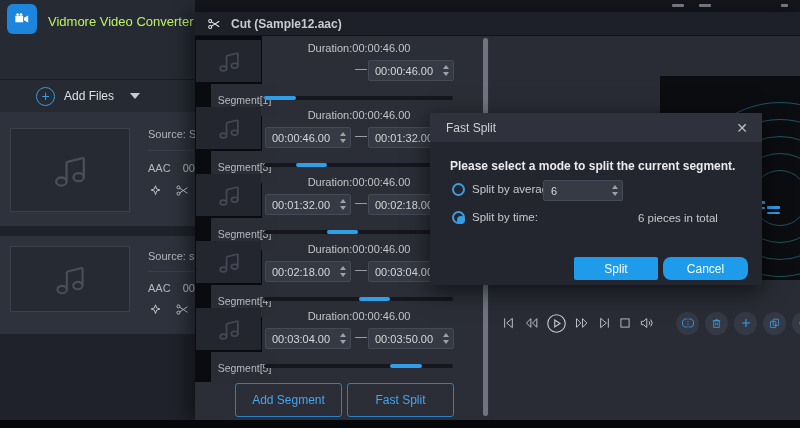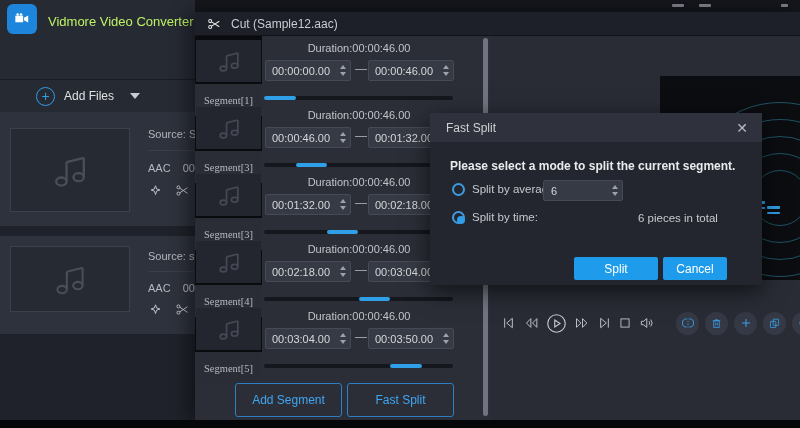--- a/index.html
+++ b/index.html
@@ -25,26 +25,26 @@
   .file-meta{position:absolute;left:148px;right:0;}
   .file-source{font-size:11px;color:#b5b7bc;white-space:nowrap;overflow:hidden;}
   .file-div{height:1px;background:#3b3e48;width:46px;}
   .file-fmt{font-size:11px;color:#b5b7bc;white-space:nowrap;display:flex;align-items:center;gap:6px;}
   .pipe{width:1px;height:11px;background:#4a4e58;display:inline-block;}
   .file-icons{display:flex;gap:12px;align-items:center;color:#c6c8cd;}
 
   
   #cut-dialog{left:195px;top:12px;width:605px;height:408px;background:#2b2e37;box-shadow:-8px 0 16px rgba(0,0,0,.4);}
   #cut-titlebar{position:absolute;left:0;top:0;width:605px;height:24px;background:#1d2028;border-bottom:1px solid #121318;display:flex;align-items:center;}
-  #cut-title{margin-left:10px;font-size:12px;color:#c9cbd0;}
+  #cut-title{margin-left:10px;font-size:12px;color:#c9cbd0;font-weight:bold;}
   .scissors{color:#e8e9eb;margin-left:12px;display:flex;}
   #thumb-col{position:absolute;left:0;top:24px;width:67px;height:346px;background:#0a0b0f;}
   .seg-row{position:absolute;left:0;width:293px;height:67px;}
   .seg-thumb{position:absolute;left:1px;top:0;width:65px;height:42px;background:#23262f;display:flex;align-items:center;justify-content:center;}
-  .seg-label{position:absolute;left:0;top:44px;width:67px;height:32px;background:#2a2d36;color:#b6b8be;font-size:10.5px;display:flex;align-items:center;justify-content:center;font-family:Liberation Serif, serif;}
+  .seg-label{position:absolute;left:16px;top:44px;width:67px;height:32px;background:#2a2d36;color:#b6b8be;font-size:10.5px;display:flex;align-items:center;justify-content:center;}
   .seg-duration{position:absolute;left:69px;top:2px;width:190px;text-align:center;font-size:11px;color:#c2c4c9;}
   .time-input{position:absolute;top:20px;width:86px;height:21px;background:#363a44;border:1px solid #454a56;border-radius:2px;display:flex;align-items:center;font-size:11px;color:#d6d7da;}
   .time-input .tval{margin-left:6px;white-space:nowrap;}
   .t-start{left:70px;} .t-end{left:173px;}
   .dash{position:absolute;left:158px;top:22px;width:16px;text-align:center;color:#a9abb1;font-size:12px;}
   .spin{display:flex;flex-direction:column;gap:3px;margin-left:auto;margin-right:4px;cursor:pointer;}
   .spin i{display:block;width:0;height:0;border-left:3.5px solid transparent;border-right:3.5px solid transparent;}
   .spin .up{border-bottom:4px solid #9ea1a8;}
   .spin .dn{border-top:4px solid #9ea1a8;}
   .seg-slider{position:absolute;left:69px;top:56px;width:189px;height:4px;background:#15171d;border-radius:2px;}
@@ -74,21 +74,21 @@
   .fs-opt{position:absolute;left:0;width:332px;height:21px;}
   #fs-opt-0{top:67px;} #fs-opt-1{top:95px;}
   .radio{position:absolute;left:22px;top:3px;width:13px;height:13px;border:2px solid #3f9be0;border-radius:50%;cursor:pointer;}
   .radio.on::after{content:"";position:absolute;left:2.5px;top:2.5px;width:8px;height:8px;border-radius:50%;background:#2f9fe8;}
   .fs-opt-label{position:absolute;left:42px;top:3px;font-size:11.5px;color:#c7c9ce;}
   .fs-input{position:absolute;left:113px;top:0;width:80px;height:21px;background:#363a44;border:1px solid #454a56;border-radius:2px;display:flex;align-items:center;font-size:11px;color:#d6d7da;}
   .fs-input .tval{margin-left:7px;}
   .fs-suffix{position:absolute;left:202px;top:4px;font-size:11.5px;color:#c7c9ce;white-space:nowrap;margin-left:6px;}
   .fs-btn{position:absolute;top:144px;height:23px;background:#1e9ceb;border:none;border-radius:2px;color:#fff;font-size:12px;cursor:pointer;}
   #fs-split-btn{left:144px;width:84px;}
-  #fs-cancel-btn{left:233px;width:64px;}
+  #fs-cancel-btn{left:233px;width:85px;border-radius:8px;}
 
   #bottom-strip{left:0;top:420px;width:800px;height:8px;background:#06070a;}
   svg{display:block;}
 </style>
 </head>
 <body>
 
 <div id="stage">
 
   <div class="abs" id="top-right-strip">
@@ -199,27 +199,20 @@
   <div class="seg-row" style="top: 28px;">
     <div class="seg-thumb">
       <svg width="30" height="30" viewBox="0 0 32 32" fill="none" stroke="#454954" stroke-width="1.8">
               <ellipse cx="10" cy="24" rx="3.4" ry="2.6"></ellipse>
               <ellipse cx="22" cy="21" rx="3.4" ry="2.6"></ellipse>
               <path d="M13.4 24V10.5 M25.4 21V7.5 M13.4 10.5l12-3"></path>
             </svg>
     </div>
     <div class="seg-label">Segment[1]</div>
     <div class="seg-duration">Duration:00:00:46.00</div>
-    <div class="time-input t-start">
-      <span class="tval">00:00:00.00</span>
-      <span class="spin">
-              <i class="up"></i>
-              <i class="dn"></i>
-            </span>
-    </div>
     <span class="dash">—</span>
     <div class="time-input t-end">
       <span class="tval">00:00:46.00</span>
       <span class="spin">
               <i class="up"></i>
               <i class="dn"></i>
             </span>
     </div>
     <div class="seg-slider">
             <div class="seg-fill" style="left: 0%; width: 16.7%;"></div>

